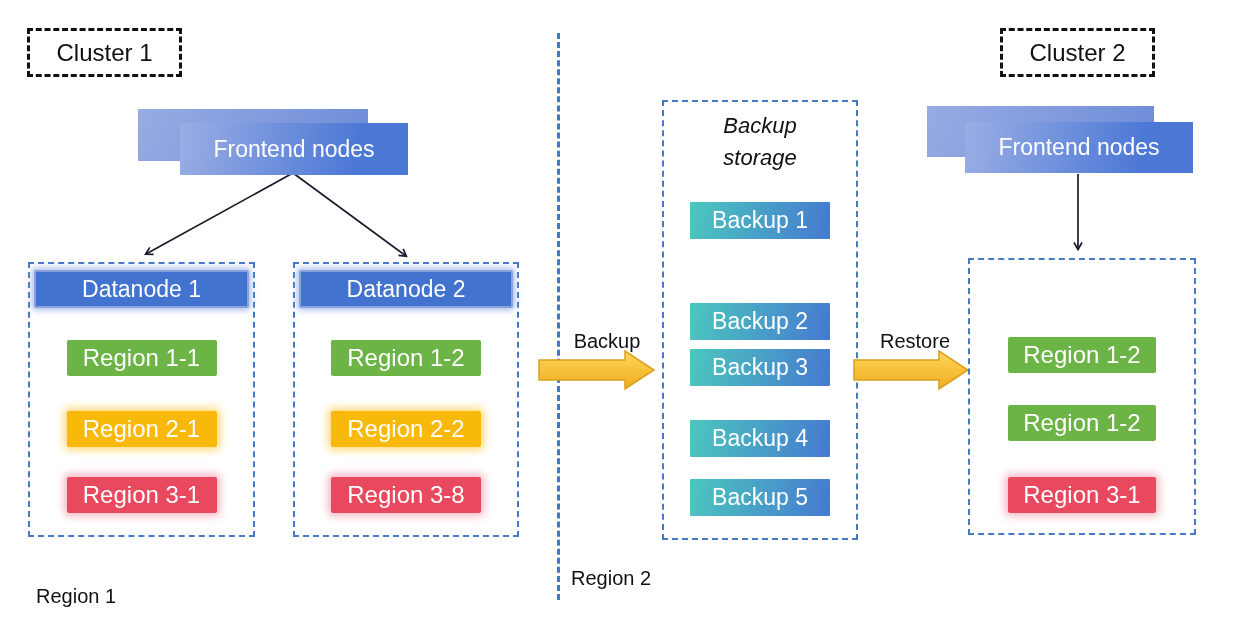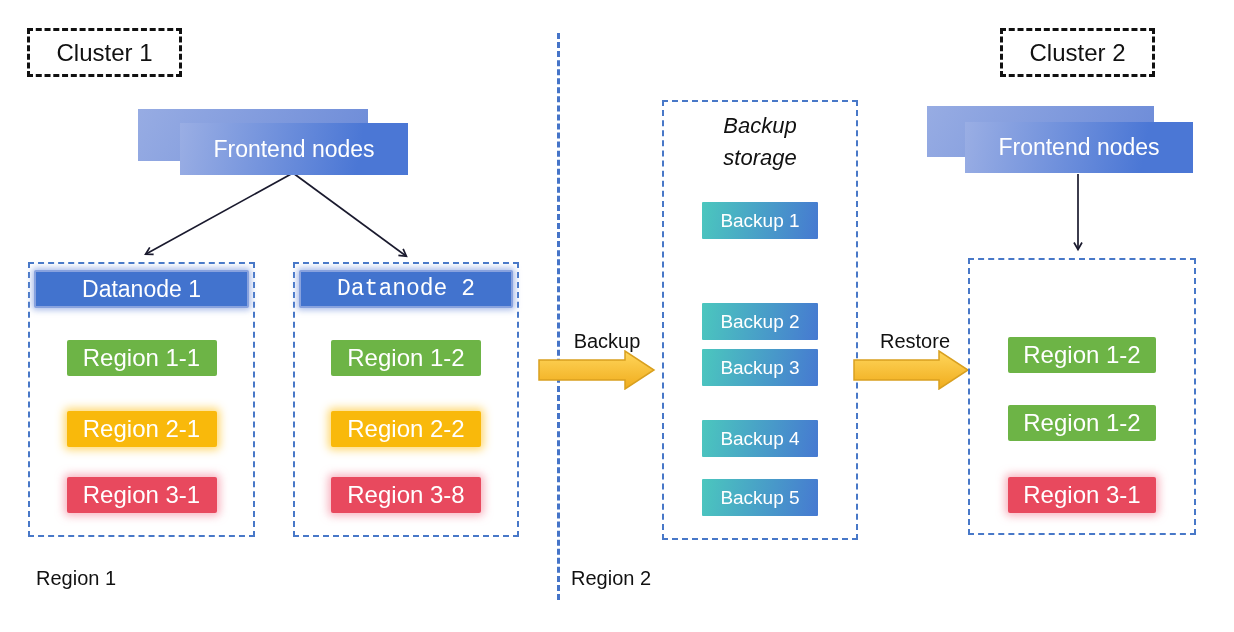--- a/index.html
+++ b/index.html
@@ -63,24 +63,24 @@
     border: 2px dashed #4878C8;
     background: #ffffff;
   }
   .storage-title {
     position: absolute; top: 8px; left: 50%; transform: translateX(-50%);
     width: 110px; text-align: center;
     font-size: 22px; color: #111111; line-height: 1.45; font-style: italic;
   }
   .backup-item {
     position: absolute; left: 50%; transform: translateX(-50%);
-    width: 116px; height: 37px;
+    width: 140px; height: 37px;
     background: linear-gradient(100deg, #4BC7BE 0%, #4679D1 100%);
     display: flex; align-items: center; justify-content: center;
-    color: #ffffff; font-size: 19px;
+    color: #ffffff; font-size: 23px;
     border-radius: 1px;
     text-align: right;
   }
 
   
   .separator {
     border-left: 3px dashed #4574C8;
     width: 0;
   }
 
@@ -126,29 +126,29 @@
   <div class="node-box abs" style="left:28px; top:262px; width:227px; height:275px;">
     <div class="node-header" style="top:6px;">
       <span>Datanode 1</span>
     </div>
     <div class="region green" style="top:76px;">Region 1-1</div>
     <div class="region yellow" style="top:147px;">Region 2-1</div>
     <div class="region red" style="top:213px;">Region 3-1</div>
   </div>
 
   <div class="node-box abs" style="left:293px; top:262px; width:226px; height:275px;">
-    <div class="node-header" style="top:6px;font-family:Liberation Mono, monospace;">
+    <div class="node-header" style="top:6px;">
       <span>Datanode 2</span>
     </div>
     <div class="region green" style="top:76px;">Region 1-2</div>
     <div class="region yellow" style="top:147px;">Region 2-2</div>
     <div class="region red" style="top:213px;">Region 3-8</div>
   </div>
 
-  <div class="footer-label abs" style="left:36px; top:567px;">Region 1</div>
+  <div class="footer-label abs" style="left:36px; top:585px;">Region 1</div>
 
   <div class="separator abs" style="left:557px; top:33px; height:567px;"></div>
 
   <div class="flow-label abs" style="left:557px; top:330px; width:100px;">Backup</div>
   <svg class="abs" style="left:538px; top:350px;" width="118" height="40" viewBox="0 0 118 40">
     <defs>
       <linearGradient id="goldA" x1="0" y1="0" x2="0" y2="1">
         <stop offset="0" stop-color="#FFD65C"></stop>
         <stop offset="1" stop-color="#F0AC1C"></stop>
       </linearGradient>

